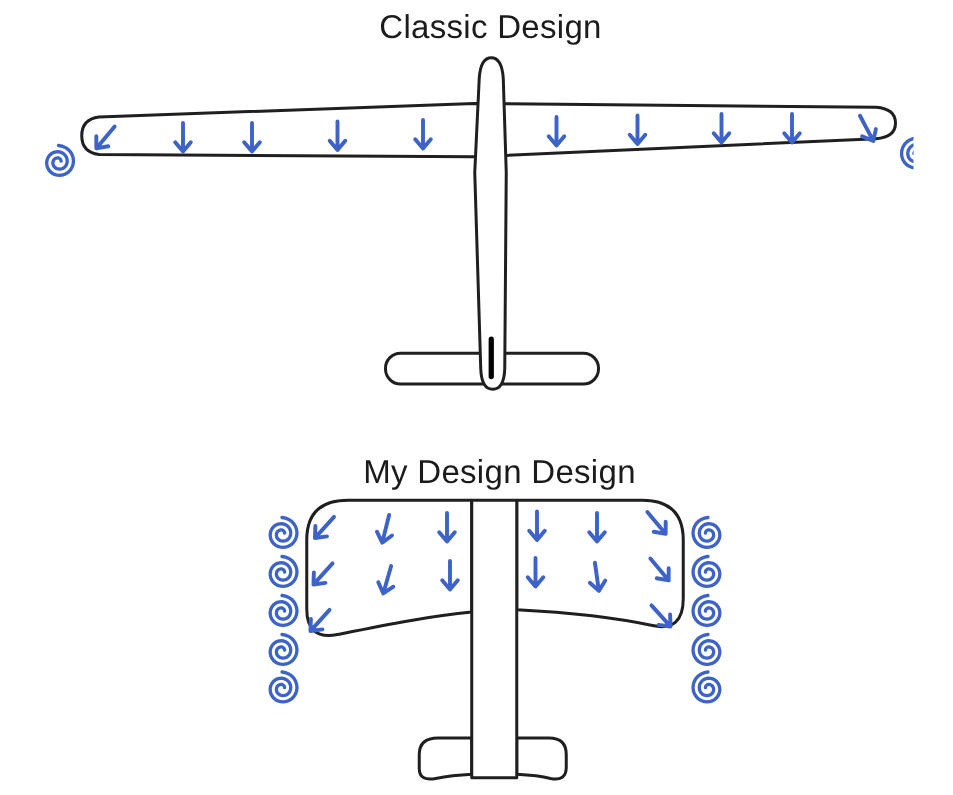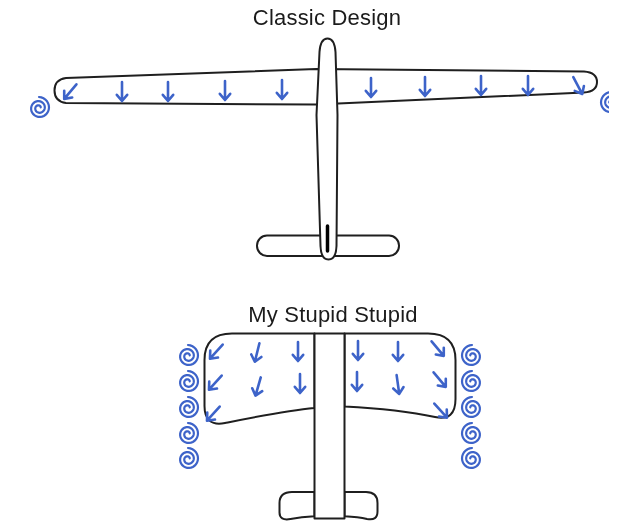--- a/index.html
+++ b/index.html
@@ -128,14 +128,14 @@
           <path d="M0.00,-11.00 L-2.33,-10.60 L-4.49,-9.73 L-6.38,-8.43 L-7.93,-6.77 L-9.07,-4.85 L-9.76,-2.75 L-9.98,-0.59 L-9.73,1.54 L-9.04,3.54 L-7.95,5.31 L-6.53,6.79 L-4.85,7.91 L-2.99,8.63 L-1.06,8.93 L0.87,8.81 L2.69,8.28 L4.33,7.39 L5.71,6.18 L6.79,4.73 L7.51,3.11 L7.86,1.40 L7.84,-0.31 L7.45,-1.94 L6.73,-3.43 L5.73,-4.70 L4.50,-5.71 L3.11,-6.41 L1.63,-6.79 L0.13,-6.84 L-1.31,-6.57 L-2.63,-6.00 L-3.77,-5.19 L-4.68,-4.16 L-5.34,-2.99 L-5.72,-1.74 L-5.82,-0.46 L-5.64,0.78 L-5.21,1.92 L-4.55,2.91 L-3.72,3.72 L-2.76,4.31 L-1.72,4.67 L-0.66,4.79 L0.37,4.67 L1.32,4.35 L2.15,3.84 L2.83,3.18 L3.33,2.42 L3.64,1.59 L3.75,0.75 L3.68,-0.07 L3.44,-0.83 L3.06,-1.48 L2.56,-2.01 L1.97,-2.40 L1.35,-2.64 L0.71,-2.73 L0.11,-2.68 L-0.45,-2.50 L-0.92,-2.21 L-1.29,-1.85 L-1.55,-1.43 L-1.69,-0.99 L-1.73,-0.56" class="vortex" transform="translate(472 382)"></path>
           <path d="M0.00,-11.00 L-2.33,-10.60 L-4.49,-9.73 L-6.38,-8.43 L-7.93,-6.77 L-9.07,-4.85 L-9.76,-2.75 L-9.98,-0.59 L-9.73,1.54 L-9.04,3.54 L-7.95,5.31 L-6.53,6.79 L-4.85,7.91 L-2.99,8.63 L-1.06,8.93 L0.87,8.81 L2.69,8.28 L4.33,7.39 L5.71,6.18 L6.79,4.73 L7.51,3.11 L7.86,1.40 L7.84,-0.31 L7.45,-1.94 L6.73,-3.43 L5.73,-4.70 L4.50,-5.71 L3.11,-6.41 L1.63,-6.79 L0.13,-6.84 L-1.31,-6.57 L-2.63,-6.00 L-3.77,-5.19 L-4.68,-4.16 L-5.34,-2.99 L-5.72,-1.74 L-5.82,-0.46 L-5.64,0.78 L-5.21,1.92 L-4.55,2.91 L-3.72,3.72 L-2.76,4.31 L-1.72,4.67 L-0.66,4.79 L0.37,4.67 L1.32,4.35 L2.15,3.84 L2.83,3.18 L3.33,2.42 L3.64,1.59 L3.75,0.75 L3.68,-0.07 L3.44,-0.83 L3.06,-1.48 L2.56,-2.01 L1.97,-2.40 L1.35,-2.64 L0.71,-2.73 L0.11,-2.68 L-0.45,-2.50 L-0.92,-2.21 L-1.29,-1.85 L-1.55,-1.43 L-1.69,-0.99 L-1.73,-0.56" class="vortex" transform="translate(472 408)"></path>
           <path d="M0.00,-11.00 L-2.33,-10.60 L-4.49,-9.73 L-6.38,-8.43 L-7.93,-6.77 L-9.07,-4.85 L-9.76,-2.75 L-9.98,-0.59 L-9.73,1.54 L-9.04,3.54 L-7.95,5.31 L-6.53,6.79 L-4.85,7.91 L-2.99,8.63 L-1.06,8.93 L0.87,8.81 L2.69,8.28 L4.33,7.39 L5.71,6.18 L6.79,4.73 L7.51,3.11 L7.86,1.40 L7.84,-0.31 L7.45,-1.94 L6.73,-3.43 L5.73,-4.70 L4.50,-5.71 L3.11,-6.41 L1.63,-6.79 L0.13,-6.84 L-1.31,-6.57 L-2.63,-6.00 L-3.77,-5.19 L-4.68,-4.16 L-5.34,-2.99 L-5.72,-1.74 L-5.82,-0.46 L-5.64,0.78 L-5.21,1.92 L-4.55,2.91 L-3.72,3.72 L-2.76,4.31 L-1.72,4.67 L-0.66,4.79 L0.37,4.67 L1.32,4.35 L2.15,3.84 L2.83,3.18 L3.33,2.42 L3.64,1.59 L3.75,0.75 L3.68,-0.07 L3.44,-0.83 L3.06,-1.48 L2.56,-2.01 L1.97,-2.40 L1.35,-2.64 L0.71,-2.73 L0.11,-2.68 L-0.45,-2.50 L-0.92,-2.21 L-1.29,-1.85 L-1.55,-1.43 L-1.69,-0.99 L-1.73,-0.56" class="vortex" transform="translate(472 434)"></path>
           <path d="M0.00,-11.00 L-2.33,-10.60 L-4.49,-9.73 L-6.38,-8.43 L-7.93,-6.77 L-9.07,-4.85 L-9.76,-2.75 L-9.98,-0.59 L-9.73,1.54 L-9.04,3.54 L-7.95,5.31 L-6.53,6.79 L-4.85,7.91 L-2.99,8.63 L-1.06,8.93 L0.87,8.81 L2.69,8.28 L4.33,7.39 L5.71,6.18 L6.79,4.73 L7.51,3.11 L7.86,1.40 L7.84,-0.31 L7.45,-1.94 L6.73,-3.43 L5.73,-4.70 L4.50,-5.71 L3.11,-6.41 L1.63,-6.79 L0.13,-6.84 L-1.31,-6.57 L-2.63,-6.00 L-3.77,-5.19 L-4.68,-4.16 L-5.34,-2.99 L-5.72,-1.74 L-5.82,-0.46 L-5.64,0.78 L-5.21,1.92 L-4.55,2.91 L-3.72,3.72 L-2.76,4.31 L-1.72,4.67 L-0.66,4.79 L0.37,4.67 L1.32,4.35 L2.15,3.84 L2.83,3.18 L3.33,2.42 L3.64,1.59 L3.75,0.75 L3.68,-0.07 L3.44,-0.83 L3.06,-1.48 L2.56,-2.01 L1.97,-2.40 L1.35,-2.64 L0.71,-2.73 L0.11,-2.68 L-0.45,-2.50 L-0.92,-2.21 L-1.29,-1.85 L-1.55,-1.43 L-1.69,-0.99 L-1.73,-0.56" class="vortex" transform="translate(472 459)"></path>
         </g>
     </g>
   </svg>
 
   <div class="title" id="title-classic">Classic Design</div>
 
-  <div class="title" id="title-stupid">My Stupid Stupid</div>
+  <div class="title" id="title-stupid">My Design Design</div>
 </div>
 
 </body></html>

